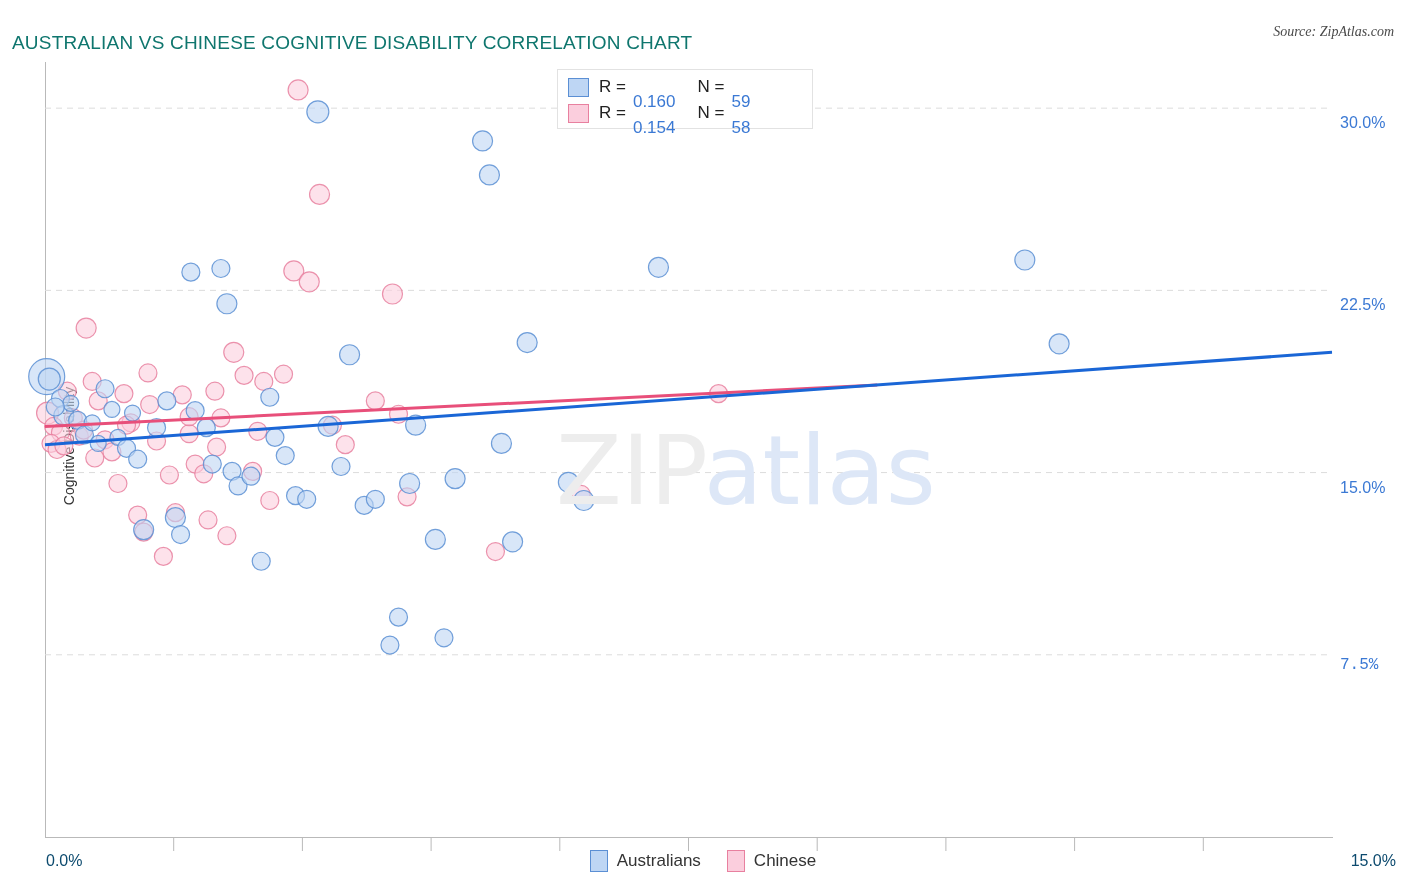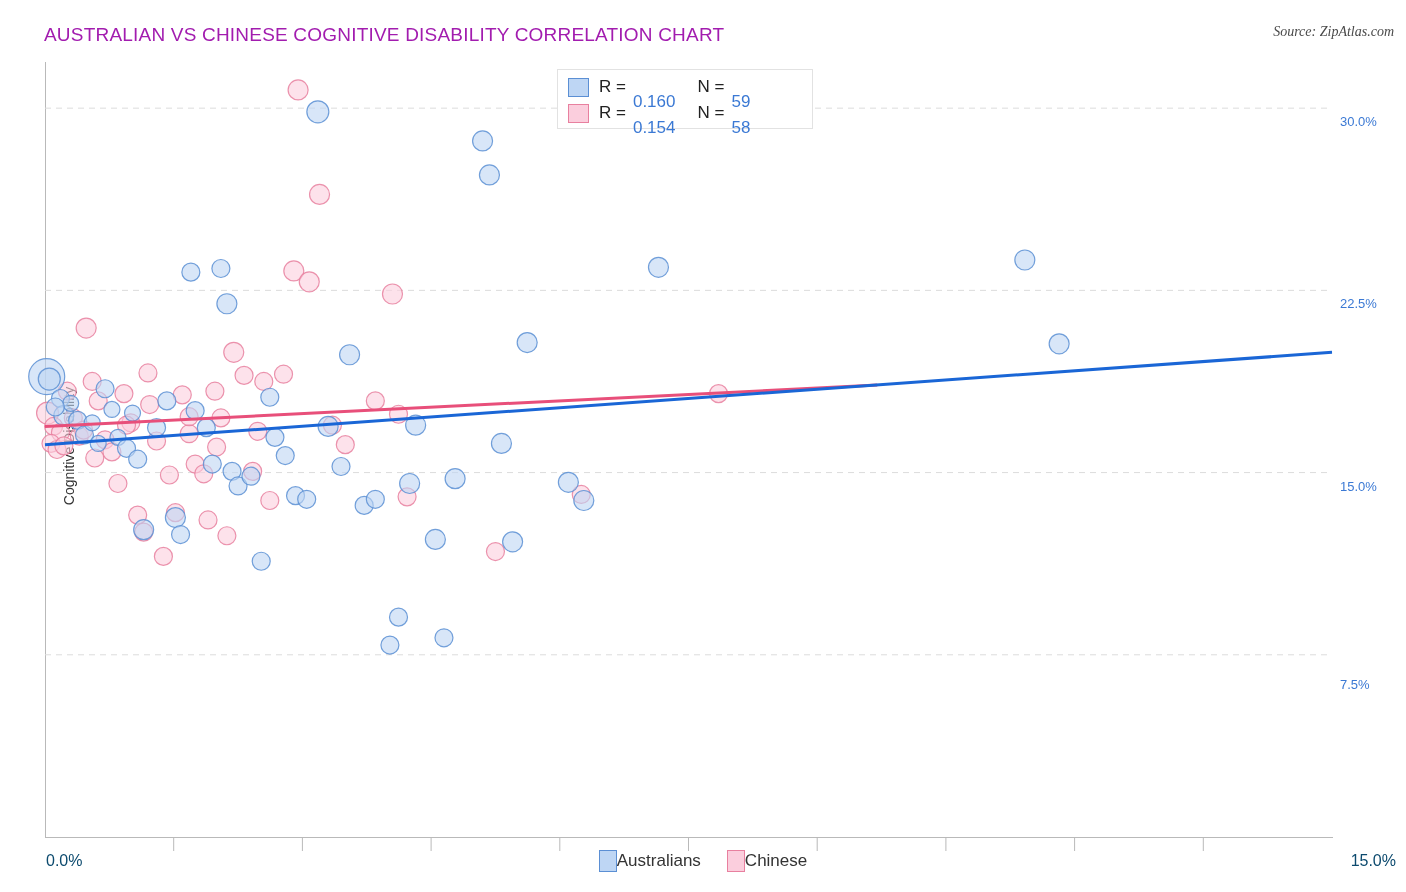--- a/index.html
+++ b/index.html
@@ -14,26 +14,25 @@
     position: relative;
     overflow: hidden;
   }
   #root {
     position: absolute;
     inset: 0;
   }
   .chart-title {
     position: absolute;
     left: 12px;
-    top: 24px;
+    top: 32px;
     font-size: 19px;
-    color: #a21caf;
+    color: #0f766e;
     letter-spacing: 0.2px;
     white-space: nowrap;
-    margin-left: 32px;
   }
   .source-note {
     position: absolute;
     right: 12px;
     top: 24px;
     font-size: 14px;
     font-style: italic;
     color: #4a4a4a;
     white-space: nowrap;
     font-family: Liberation Serif, serif;
@@ -67,21 +66,21 @@
     top: 50%;
     transform: translateY(-50%) rotate(-90deg);
     transform-origin: center center;
     font-size: 14px;
     color: #333;
     white-space: nowrap;
   }
   .ytick-label {
     position: absolute;
     left: 1340px;
-    font-size: 13px;
+    font-size: 16px;
     color: #3b79d4;
     white-space: nowrap;
   }
   .xaxis-label {
     position: absolute;
     top: 852px;
     font-size: 16px;
     color: #0c4a6e;
     white-space: nowrap;
   }
@@ -156,20 +155,21 @@
     width: 100%;
     top: 850px;
     display: flex;
     justify-content: center;
     align-items: center;
     gap: 26px;
   }
   .series-item {
     display: flex;
     align-items: center;
+    gap: 9px;
   }
   .series-sw {
     width: 18px;
     height: 22px;
     box-sizing: border-box;
   }
   .series-sw.blue { background: #bed6f4; border: 1px solid #5b8fd4; }
   .series-sw.pink { background: #fbcedd; border: 1px solid #e8809f; }
   .series-name {
     font-size: 17px;
@@ -332,26 +332,29 @@
         </g>
       <g id="trend-pink">
           <line x1="0" y1="364.4200626959248" x2="832.2599999999999" y2="323.1191222570533" stroke="#e84f7a" stroke-width="3"></line>
         </g>
       <g id="trend-blue">
           <line x1="0" y1="382.641065830721" x2="1287" y2="290.3213166144201" stroke="#1a66d6" stroke-width="3"></line>
         </g>
     </svg>
   </div>
 
+  <div class="watermark">
+    <span class="zip">ZIP</span><span class="atlas">atlas</span>
+  </div>
 
   <div id="ytick-labels">
       <div class="ytick-label" style="top: 114.16px;">30.0%</div>
       <div class="ytick-label" style="top: 296.37px;">22.5%</div>
       <div class="ytick-label" style="top: 478.58px;">15.0%</div>
-      <div class="ytick-label" style="top: 677px;">7.5%</div>
+      <div class="ytick-label" style="top: 656px; font-family: Liberation Mono, monospace;">7.5%</div>
     </div>
 
   <div class="xaxis-label left">0.0%</div>
   <div class="xaxis-label right">15.0%</div>
 
   <div class="stats-legend">
     <div class="stats-row r1">
       <span class="sw blue"></span>
       <span class="stat-key">R =</span>
       <span class="stat-val">0.160</span>

